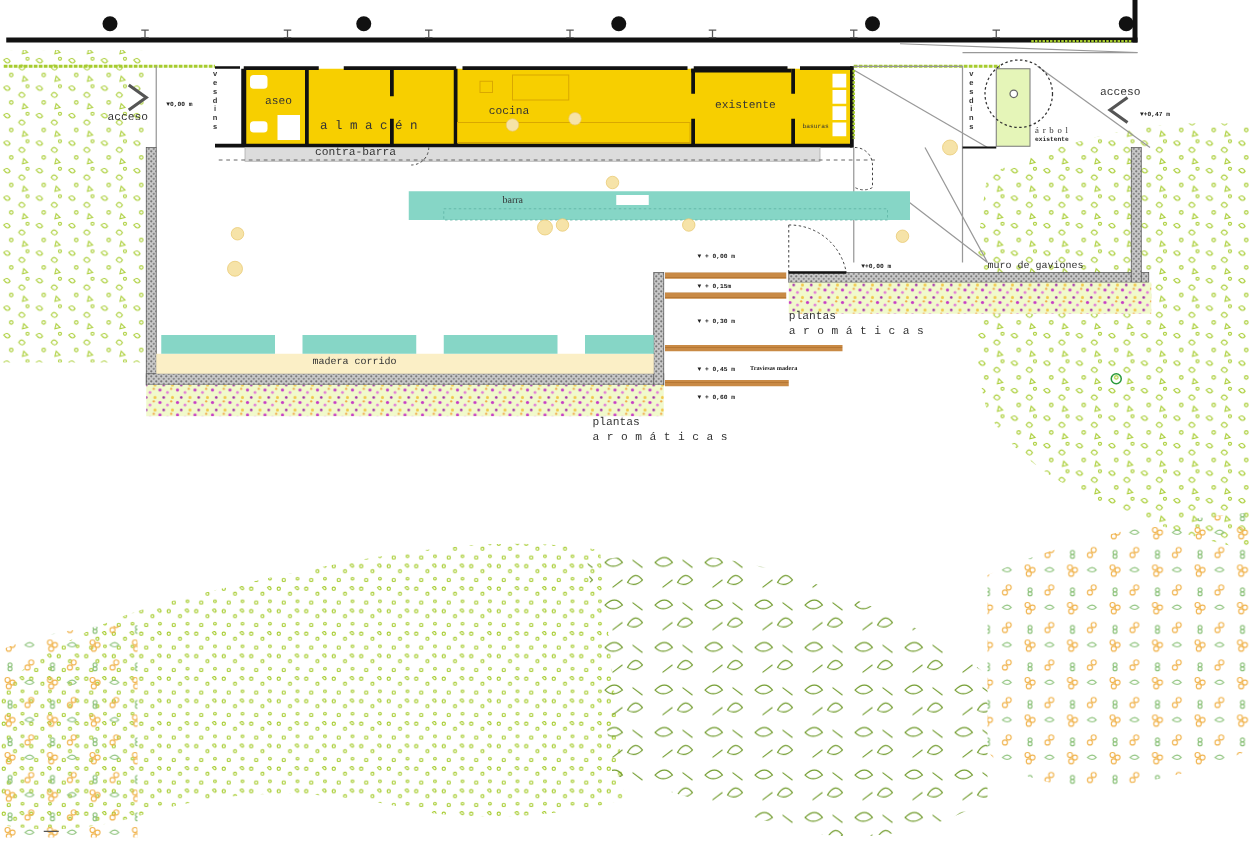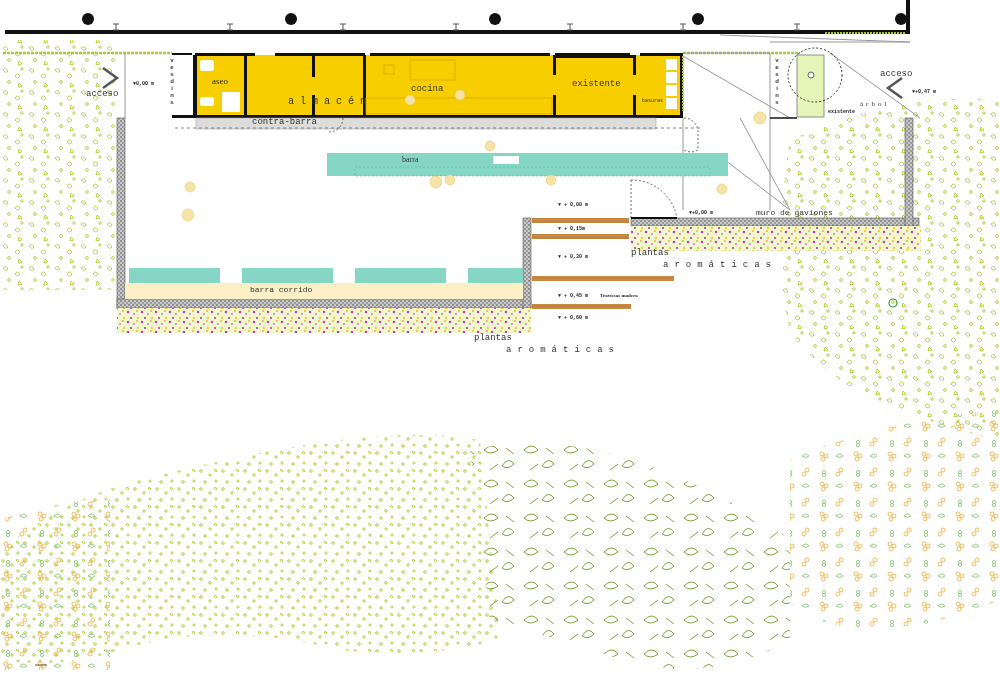--- a/index.html
+++ b/index.html
@@ -1,21 +1,21 @@
 <!DOCTYPE html>
 <html><head>
 <meta charset="utf-8">
 <style>
   html,body{margin:0;padding:0;background:#ffffff;}
   body{width:1000px;height:679px;position:relative;overflow:hidden;font-family:"Liberation Mono","DejaVu Sans Mono",monospace;}
   #plan{position:absolute;left:0;top:0;width:1000px;height:679px;}
   .lbl{position:absolute;color:#333;white-space:nowrap;font-family:"Liberation Mono","DejaVu Sans Mono",monospace;}
   .sans{font-family:Liberation Mono, monospace;}
   .serif{font-family:"Liberation Serif","DejaVu Serif",serif;}
-  .spaced{letter-spacing:6px;margin-left:32px;}
+  .spaced{letter-spacing:6px;}
   .tiny{font-size:5px;font-weight:bold;color:#222;}
   .vert{position:absolute;display:flex;flex-direction:column;font-size:6px;font-weight:bold;color:#333;line-height:8px;font-family:"Liberation Sans",sans-serif;}
 </style>
 </head>
 <body>
 
 <svg id="plan" viewBox="0 0 1000 679" xmlns="http://www.w3.org/2000/svg">
   <defs>
     <pattern id="gab" width="4" height="4" patternUnits="userSpaceOnUse">
       <rect width="4" height="4" fill="#c8c8c8"></rect>
@@ -215,30 +215,30 @@
 <span class="lbl tiny sans" style="left:133px;top:81px;">▼0,00 m</span>
 <span class="lbl tiny sans" style="left:912px;top:89px;">▼+0,47 m</span>
 
 <div class="vert" style="left:168px;top:57px;">
   <span style="writing-mode:vertical-rl;text-orientation:upright;letter-spacing:1px;">vesdins</span>
 </div>
 <div class="vert" style="left:773px;top:57px;">
   <span style="writing-mode:vertical-rl;text-orientation:upright;letter-spacing:1px;">vesdins</span>
 </div>
 
-<span class="lbl" style="left:212px;top:76px;font-size:9px;font-family:Liberation Serif, serif;">aseo</span>
+<span class="lbl" style="left:212px;top:76px;font-size:9px;">aseo</span>
 <span class="lbl spaced" style="left:256px;top:96px;font-size:10px;">almacén</span>
-<span class="lbl" style="left:411px;top:84px;font-size:9px;">cocina</span>
+<span class="lbl" style="left:391px;top:84px;font-size:9px;">cocina</span>
 <span class="lbl" style="left:572px;top:79px;font-size:9px;">existente</span>
 <span class="lbl" style="left:642px;top:98px;font-size:5px;">basuras</span>
 
 <span class="lbl" style="left:252px;top:117px;font-size:9px;">contra-barra</span>
 <span class="lbl" style="left:402px;top:155px;font-size:8px;font-family:Liberation Serif, serif;">barra</span>
-<span class="lbl" style="left:250px;top:285px;font-size:8px;">barra corrido</span>
-<span class="lbl" style="left:724px;top:208px;font-size:8px;padding-left:32px;">muro de gaviones</span>
+<span class="lbl" style="left:250px;top:285px;font-size:8px;">madera corrido</span>
+<span class="lbl" style="left:758px;top:208px;font-size:8px;padding-left:32px;">muro de gaviones</span>
 
 <span class="lbl" style="left:631px;top:248px;font-size:9px;">plantas</span>
 <span class="lbl spaced" style="left:631px;top:260px;font-size:9px;">aromáticas</span>
 <span class="lbl" style="left:474px;top:333px;font-size:9px;">plantas</span>
 <span class="lbl spaced" style="left:474px;top:345px;font-size:9px;">aromáticas</span>
 
 <span class="lbl tiny serif" style="left:600px;top:293px;">Traviesas madera</span>
 <span class="lbl spaced" style="left:828px;top:100px;font-size:7px;letter-spacing:3px;font-family:Liberation Serif, serif;">árbol</span>
 <span class="lbl tiny" style="left:828px;top:109px;">existente</span>
 

